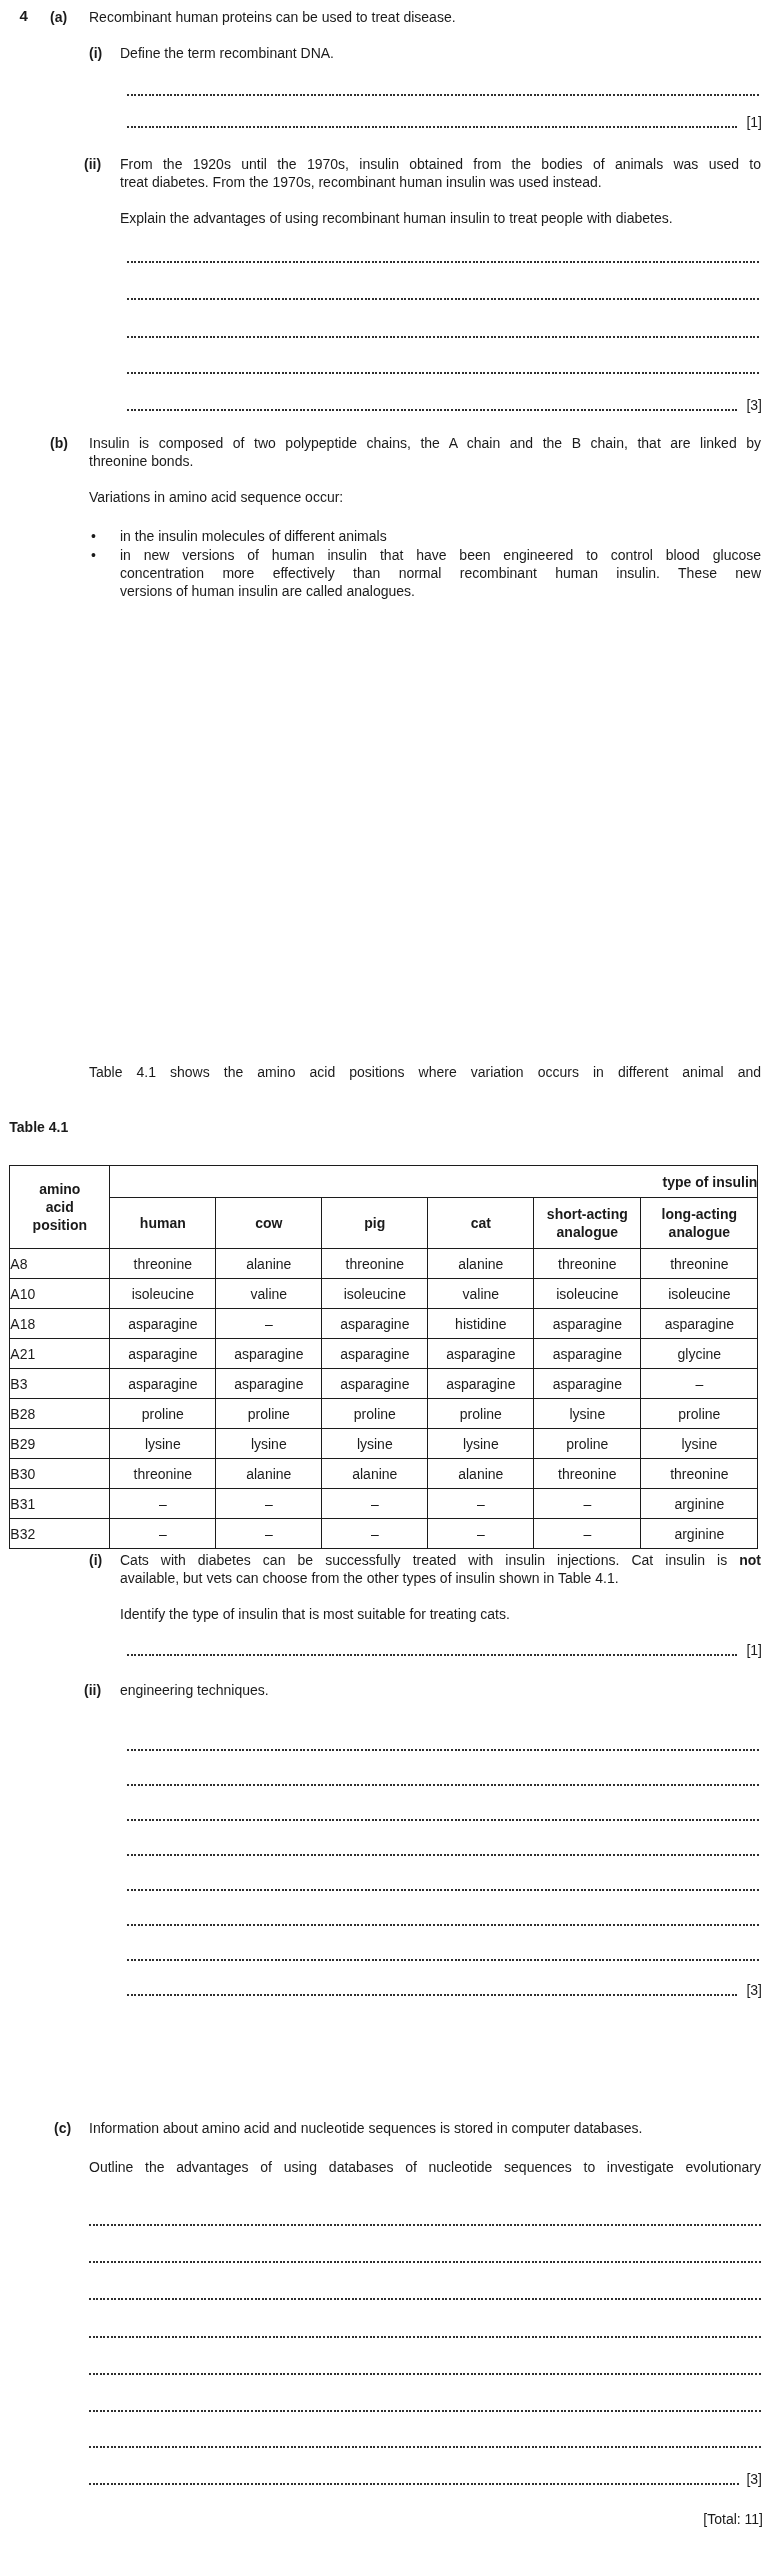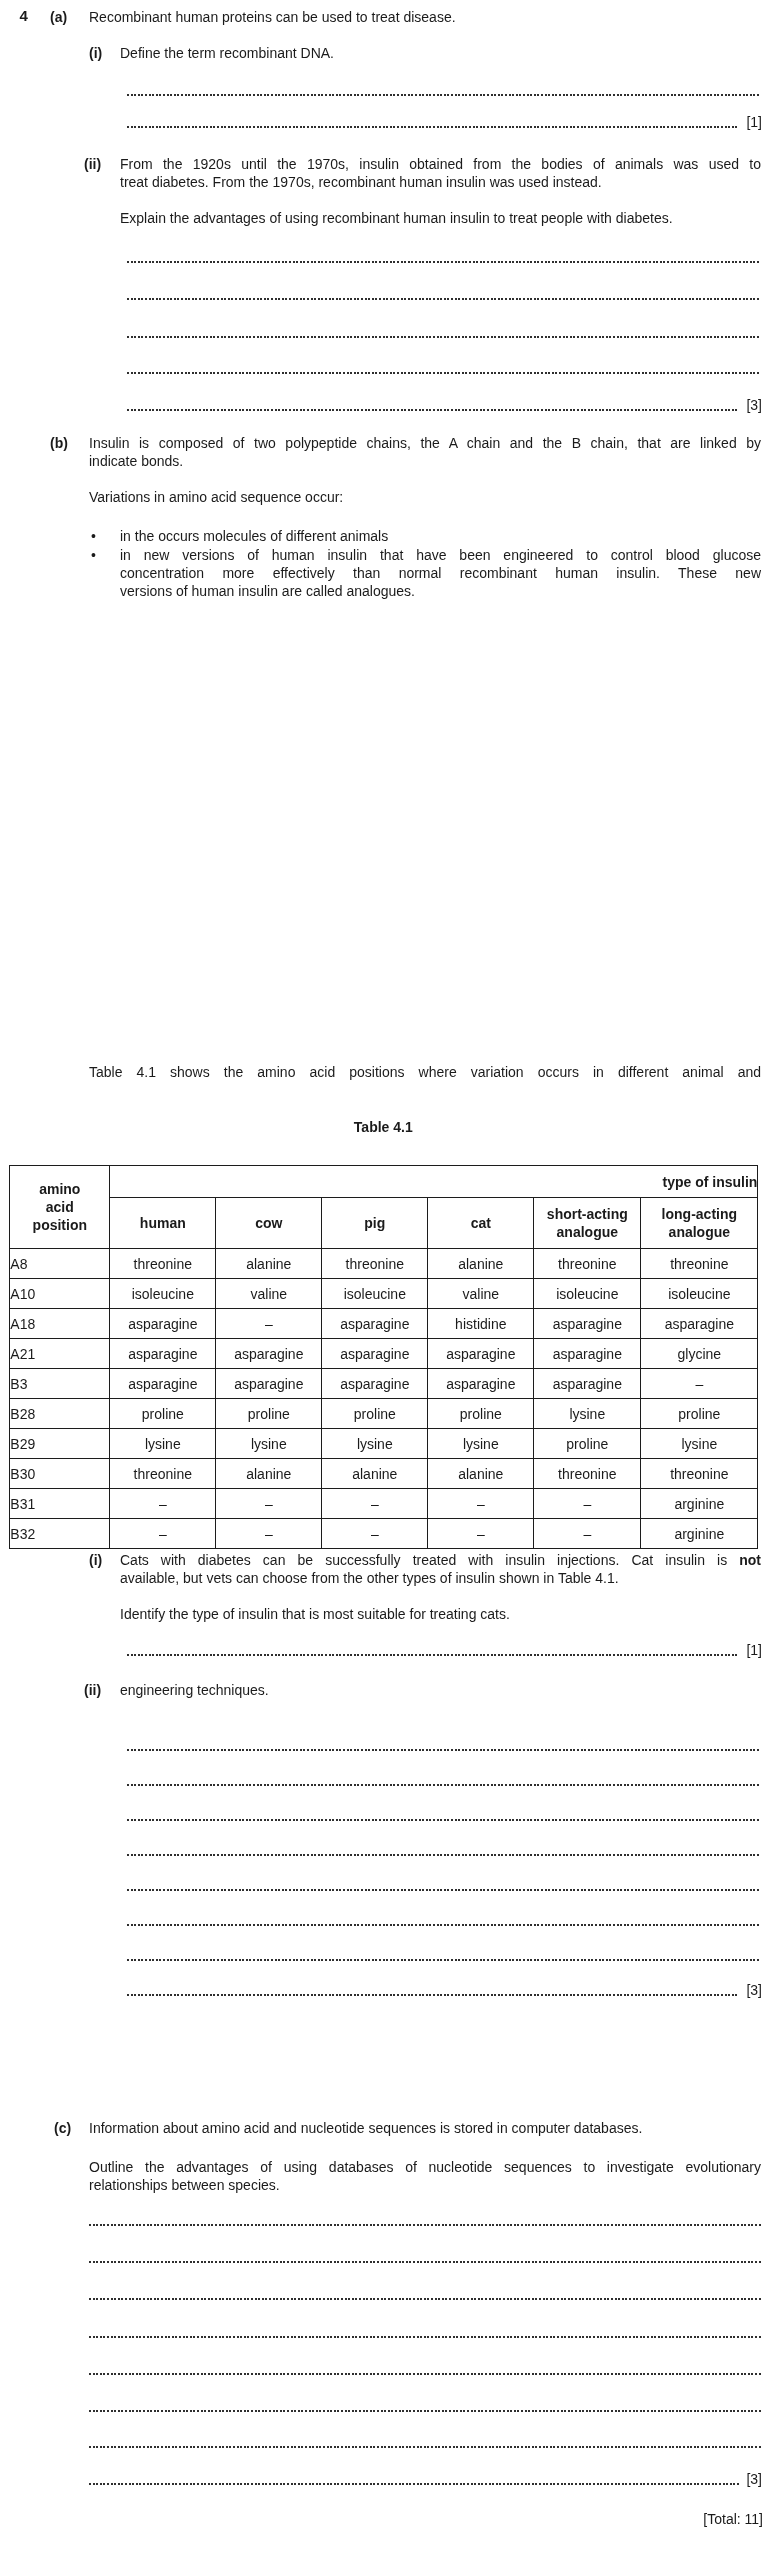--- a/index.html
+++ b/index.html
@@ -12,21 +12,21 @@
     font-size: 14px;
     line-height: 18px;
     color: #1b1b1b;
   }
   .abs { position: absolute; }
   .b { font-weight: bold; }
   .nw { white-space: nowrap; }
   .just { text-align: justify; text-align-last: justify; }
   .pline { height: 18px; overflow: hidden; }
   .qnum { font-size: 15px; font-weight: bold; }
-  .center { text-align: center; }
+  .center { text-align: left; }
   .right { text-align: right; }
 
   
   .ansline { position: absolute; display: flex; height: 16.5px; }
   .dots {
     flex: 1;
     height: 2.1px;
     align-self: flex-end;
     margin-bottom: 2.6px;
     background-image: repeating-linear-gradient(90deg, #2e2e2e 0 2.1px, transparent 2.1px 3.6px);
@@ -92,26 +92,26 @@
       <div class="dots"></div>
     </div>
   <div class="ansline" style="left:127px; top:397px; width:635px;">
       <div class="dots"></div>
       <span class="mark">[3]</span>
     </div>
 
   <div class="abs b" style="left:50px; top:434px;">(b)</div>
   <div class="abs" style="left:89px; top:434px; width:672px;">
     <div class="pline just">Insulin is composed of two polypeptide chains, the A chain and the B chain, that are linked by</div>
-    <div class="pline nw">indicate bonds.</div>
+    <div class="pline nw">threonine bonds.</div>
   </div>
   <div class="abs nw" style="left:89px; top:488px;">Variations in amino acid sequence occur:</div>
 
   <div class="abs" style="left:91px; top:527px;">•</div>
-  <div class="abs nw" style="left:120px; top:527px;">in the occurs molecules of different animals</div>
+  <div class="abs nw" style="left:120px; top:527px;">in the insulin molecules of different animals</div>
   <div class="abs" style="left:91px; top:546px;">•</div>
   <div class="abs" style="left:120px; top:546px; width:641px;">
     <div class="pline just">in new versions of human insulin that have been engineered to control blood glucose</div>
     <div class="pline just">concentration more effectively than normal recombinant human insulin. These new</div>
     <div class="pline nw">versions of human insulin are called analogues.</div>
   </div>
 
   <div class="abs" style="left:89px; top:1063px; width:672px;">
     <div class="pline just">Table 4.1 shows the amino acid positions where variation occurs in different animal and</div>
   </div>
@@ -278,21 +278,20 @@
     </div>
   <div class="ansline" style="left:127px; top:1982px; width:635px;">
       <div class="dots"></div>
       <span class="mark">[3]</span>
     </div>
 
   <div class="abs b" style="left:54px; top:2119px;">(c)</div>
   <div class="abs nw" style="left:89px; top:2119px;">Information about amino acid and nucleotide sequences is stored in computer databases.</div>
   <div class="abs" style="left:89px; top:2158px; width:672px;">
     <div class="pline just">Outline the advantages of using databases of nucleotide sequences to investigate evolutionary</div>
-    <div class="pline nw">relationships between species.</div>
   </div>
 
   <div class="ansline" style="left:89px; top:2212px; width:672px;">
       <div class="dots"></div>
     </div>
   <div class="ansline" style="left:89px; top:2249px; width:672px;">
       <div class="dots"></div>
     </div>
   <div class="ansline" style="left:89px; top:2286px; width:672px;">
       <div class="dots"></div>

